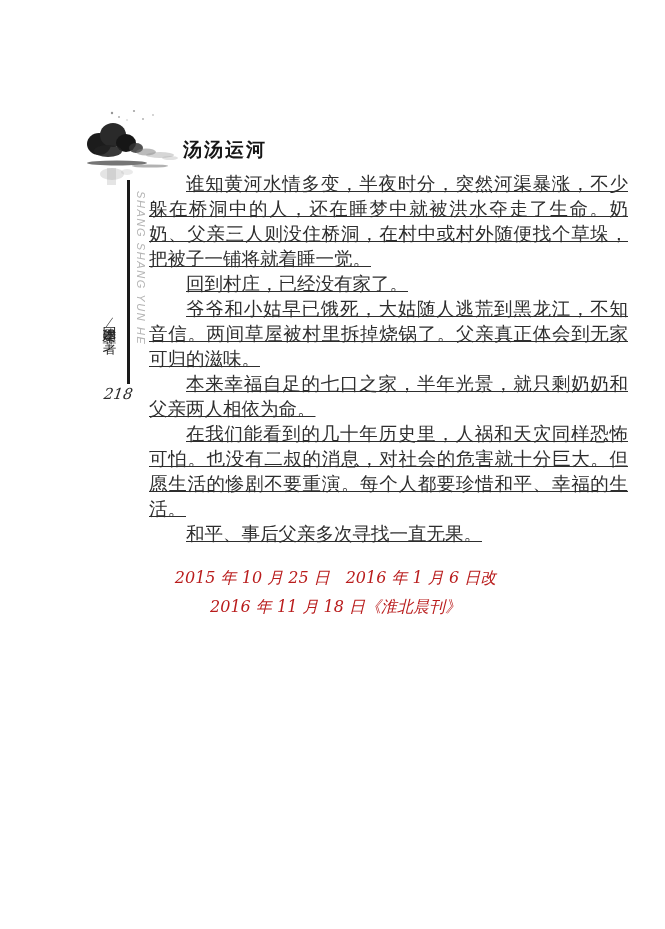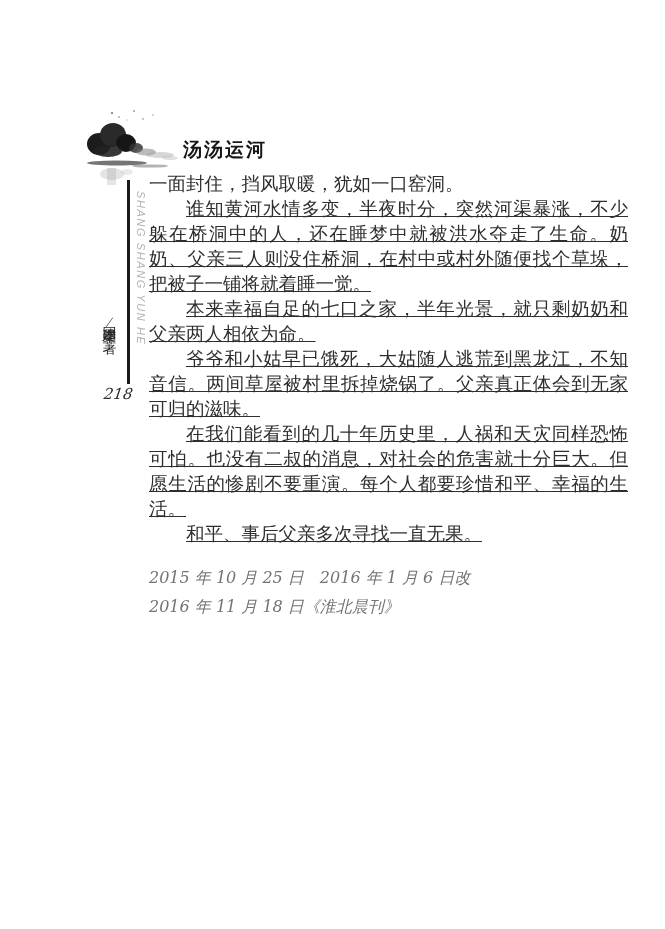--- a/index.html
+++ b/index.html
@@ -92,27 +92,27 @@
     line-height: 25px;
     text-align: justify;
     color: #2e2e2e;
   }
   .body-text p { margin: 0; }
   .body-text p.ind { text-indent: 2em; text-decoration: underline; }
 
   
   .dates {
     margin-top: 16px;
-    text-align: left;
+    text-align: center;
     padding-right: 106px;
     font-family: "DejaVu Serif", "Liberation Serif", serif;
     font-style: italic;
     font-size: 16px;
     line-height: 29px;
-    color: #737373;
+    color: #b91c1c;
   }
   .dates p { margin: 0; }
 </style>
 </head>
 <body>
 
 <div class="page">
 
   <svg class="logo" viewBox="0 0 100 82" xmlns="http://www.w3.org/2000/svg" aria-hidden="true">
 
@@ -142,24 +142,24 @@
   </svg>
 
   <div class="book-title">汤汤运河</div>
 
   <div class="side-rule"></div>
   <div class="romanized">SHANG SHANG YUN HE</div>
   <div class="author-vertical">秦建国∕著</div>
   <div class="page-number">218</div>
 
   <main class="body-text">
-    <p>一面封住，挡风取暖，犹如一口窑洞。</p>
     <p class="ind">谁知黄河水情多变，半夜时分，突然河渠暴涨，不少躲在桥洞中的人，还在睡梦中就被洪水夺走了生命。奶奶、父亲三人则没住桥洞，在村中或村外随便找个草垛，把被子一铺将就着睡一觉。</p>
+    <p class="ind">回到村庄，已经没有家了。</p>
+    <p class="ind">爷爷和小姑早已饿死，大姑随人逃荒到黑龙江，不知音信。两间草屋被村里拆掉烧锅了。父亲真正体会到无家可归的滋味。</p>
     <p class="ind">本来幸福自足的七口之家，半年光景，就只剩奶奶和父亲两人相依为命。</p>
-    <p class="ind">爷爷和小姑早已饿死，大姑随人逃荒到黑龙江，不知音信。两间草屋被村里拆掉烧锅了。父亲真正体会到无家可归的滋味。</p>
     <p class="ind">在我们能看到的几十年历史里，人祸和天灾同样恐怖可怕。也没有二叔的消息，对社会的危害就十分巨大。但愿生活的惨剧不要重演。每个人都要珍惜和平、幸福的生活。</p>
     <p class="ind">和平、事后父亲多次寻找一直无果。</p>
 
     <div class="dates">
       <p>2015 年 10 月 25 日　2016 年 1 月 6 日改</p>
       <p>2016 年 11 月 18 日《淮北晨刊》</p>
     </div>
   </main>
 
 </div>

